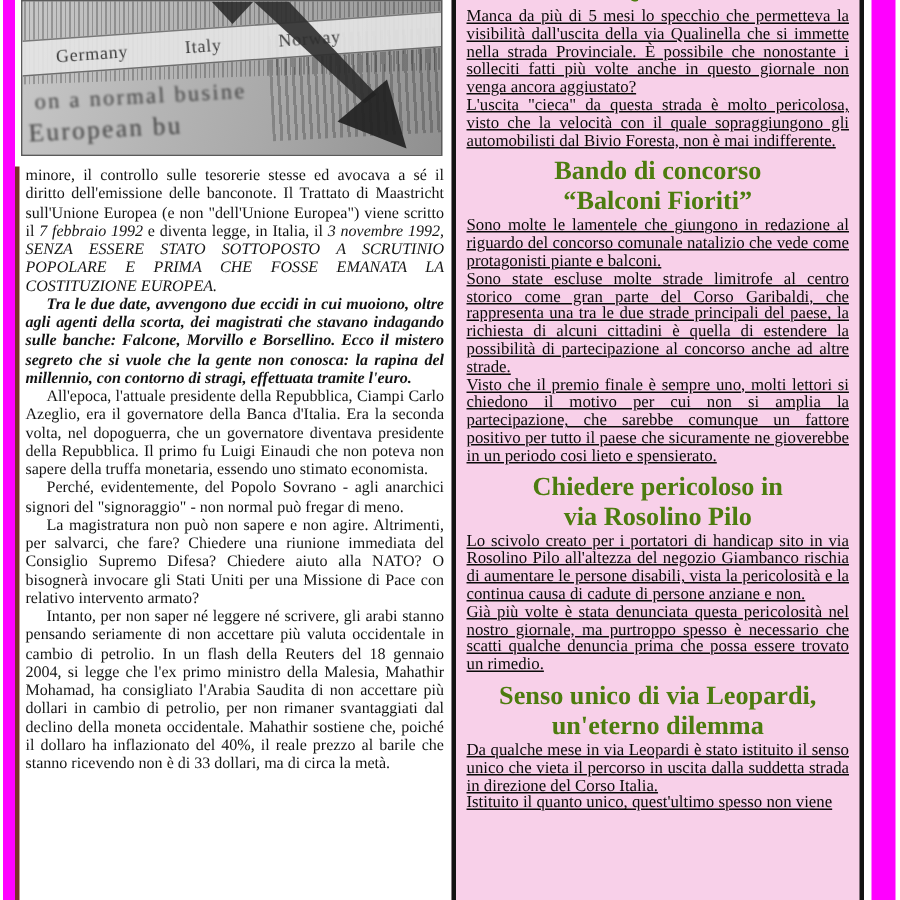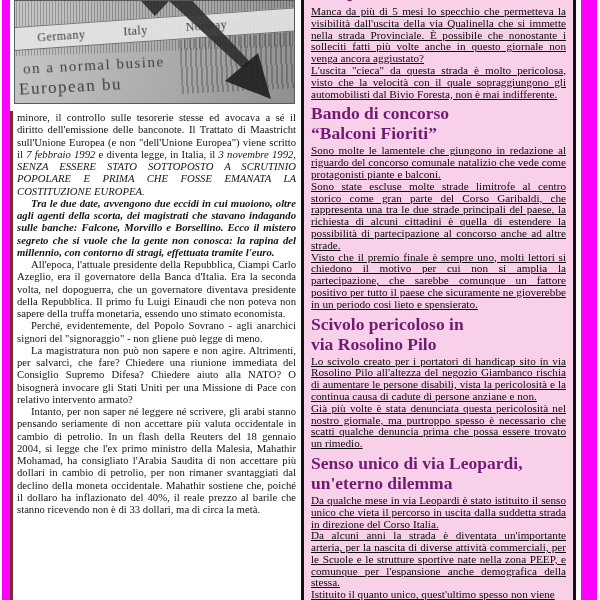--- a/index.html
+++ b/index.html
@@ -60,22 +60,22 @@
   .left-text p.boldp{font-weight:bold;font-style:italic;}
   .it{font-style:italic;}
 
   
   .pink-panel{
     position:absolute;left:301px;top:-25px;width:275px;height:680px;
     background:#f8d0e9;border:3px solid #121212;box-sizing:border-box;
     padding:0 7px;overflow:hidden;
   }
   .pink-panel h2{
-    margin:3px 0 2px 0;text-align:left;
-    font-size:17.5px;line-height:20px;font-weight:bold;color:#701a75;
+    margin:3px 0 2px 0;text-align:center;
+    font-size:17.5px;line-height:20px;font-weight:bold;color:#4d7c0f;
     font-family:"Liberation Serif",serif;
   }
   .pink-panel h2.first{margin:0;line-height:28px;font-size:18px;}
   .pink-panel p{
     margin:0;font-size:11.2px;line-height:11.8px;color:#0a0a0a;
     text-align:justify;font-family:"Liberation Serif",serif;text-decoration:underline;
   }
 </style>
 </head>
 <body>
@@ -98,36 +98,35 @@
     <polygon points="126,0 154,0 140,15" fill="#262626" opacity="0.85"></polygon>
     <polygon points="152,-6 170,-8 236,62 228,68 152,-2" fill="#2d2d2d" opacity="0.9"></polygon>
     <polygon points="243,52 256,98 210,80" fill="#222222" opacity="0.92"></polygon>
   </svg>
 </div>
 
 <div class="left-text">
   <p class="noindent"><span>minore, il controllo sulle tesorerie stesse ed avocava a sé il diritto dell'emissione delle banconote. Il Trattato di Maastricht sull'Unione Europea (e non "dell'Unione Europea") viene scritto il </span><span class="it">7 febbraio 1992</span><span> e diventa legge, in Italia, il </span><span class="it">3 novembre 1992, SENZA ESSERE STATO SOTTOPOSTO A SCRUTINIO POPOLARE E PRIMA CHE FOSSE EMANATA LA COSTITUZIONE EUROPEA.</span></p>
   <p class="boldp">Tra le due date, avvengono due eccidi in cui muoiono, oltre agli agenti della scorta, dei magistrati che stavano indagando sulle banche: Falcone, Morvillo e Borsellino. Ecco il mistero segreto che si vuole che la gente non conosca: la rapina del millennio, con contorno di stragi, effettuata tramite l'euro.</p>
   <p>All'epoca, l'attuale presidente della Repubblica, Ciampi Carlo Azeglio, era il governatore della Banca d'Italia. Era la seconda volta, nel dopoguerra, che un governatore diventava presidente della Repubblica. Il primo fu Luigi Einaudi che non poteva non sapere della truffa monetaria, essendo uno stimato economista.</p>
-  <p>Perché, evidentemente, del Popolo Sovrano - agli anarchici signori del "signoraggio" - non gliene può legge di meno.</p>
+  <p>Perché, evidentemente, del Popolo Sovrano - agli anarchici signori del "signoraggio" - non normal può fregar di meno.</p>
   <p>La magistratura non può non sapere e non agire. Altrimenti, per salvarci, che fare? Chiedere una riunione immediata del Consiglio Supremo Difesa? Chiedere aiuto alla NATO? O bisognerà invocare gli Stati Uniti per una Missione di Pace con relativo intervento armato?</p>
   <p>Intanto, per non saper né leggere né scrivere, gli arabi stanno pensando seriamente di non accettare più valuta occidentale in cambio di petrolio. In un flash della Reuters del 18 gennaio 2004, si legge che l'ex primo ministro della Malesia, Mahathir Mohamad, ha consigliato l'Arabia Saudita di non accettare più dollari in cambio di petrolio, per non rimaner svantaggiati dal declino della moneta occidentale. Mahathir sostiene che, poiché il dollaro ha inflazionato del 40%, il reale prezzo al barile che stanno ricevendo non è di 33 dollari, ma di circa la metà.</p>
 </div>
 
 <div class="pink-panel">
   <h2 class="first">via Qualinella</h2>
   <p>Manca da più di 5 mesi lo specchio che permetteva la visibilità dall'uscita della via Qualinella che si immette nella strada Provinciale. È possibile che nonostante i solleciti fatti più volte anche in questo giornale non venga ancora aggiustato?</p>
   <p>L'uscita "cieca" da questa strada è molto pericolosa, visto che la velocità con il quale sopraggiungono gli automobilisti dal Bivio Foresta, non è mai indifferente.</p>
 
   <h2><span>Bando di concorso</span><br><span>“Balconi Fioriti”</span></h2>
   <p>Sono molte le lamentele che giungono in redazione al riguardo del concorso comunale natalizio che vede come protagonisti piante e balconi.</p>
   <p>Sono state escluse molte strade limitrofe al centro storico come gran parte del Corso Garibaldi, che rappresenta una tra le due strade principali del paese, la richiesta di alcuni cittadini è quella di estendere la possibilità di partecipazione al concorso anche ad altre strade.</p>
   <p>Visto che il premio finale è sempre uno, molti lettori si chiedono il motivo per cui non si amplia la partecipazione, che sarebbe comunque un fattore positivo per tutto il paese che sicuramente ne gioverebbe in un periodo cosi lieto e spensierato.</p>
 
-  <h2><span>Scivolo pericoloso in</span><br><span>via Rosolino Pilo</span></h2>
+  <h2><span>Chiedere pericoloso in</span><br><span>via Rosolino Pilo</span></h2>
   <p>Lo scivolo  creato per i portatori di handicap sito in via Rosolino Pilo all'altezza del negozio Giambanco rischia di aumentare le persone disabili, vista la pericolosità e la continua causa di cadute di persone anziane e non.</p>
   <p>Già più volte è stata denunciata questa pericolosità nel nostro giornale, ma purtroppo spesso è necessario che scatti qualche denuncia prima che possa essere trovato un rimedio.</p>
 
   <h2><span>Senso unico di via Leopardi,</span><br><span>un'eterno dilemma</span></h2>
   <p>Da qualche mese in via Leopardi è stato istituito il senso unico che vieta il percorso in uscita dalla suddetta strada in direzione del Corso Italia.</p>
-  <p>Da alcuni anni la strada è diventata un'importante arteria, per la nascita di diverse attività commerciali, per le Scuole e le strutture sportive nate nella zona PEEP, e comunque per l'espansione anche demografica della stessa.</p>
   <p>Istituito il quanto unico, quest'ultimo spesso non viene</p>
 </div>
 
 </body></html>

